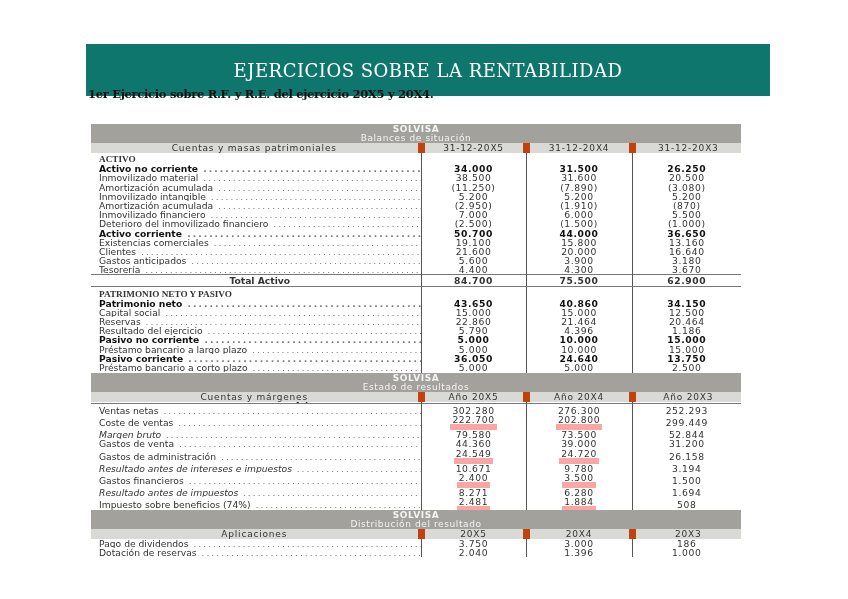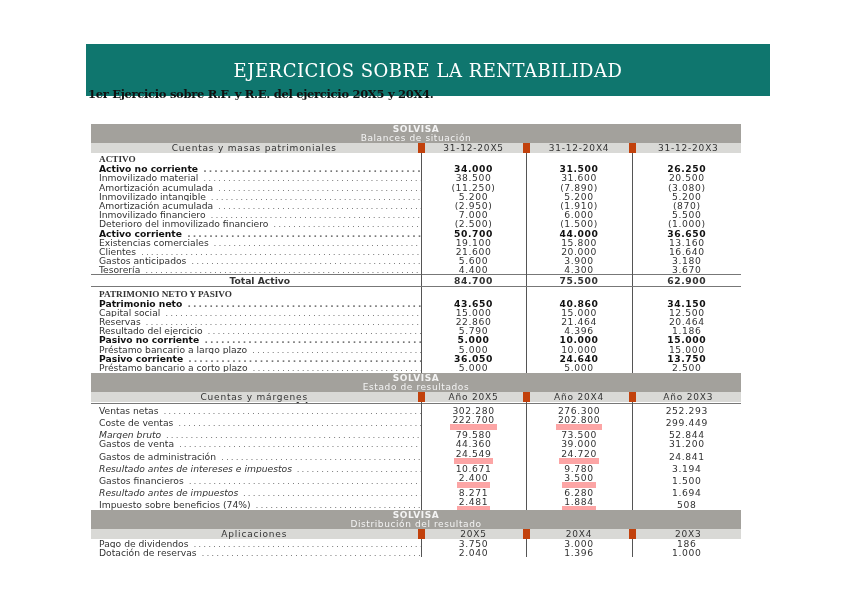--- a/index.html
+++ b/index.html
@@ -294,21 +294,21 @@
       <tr>
         <td class="lbl"><span>Gastos de venta</span><span class="dots"> ............................................................</span></td>
         <td class="num"><span>44.360</span></td>
         <td class="num"><span>39.000</span></td>
         <td class="num"><span>31.200</span></td>
       </tr>
       <tr>
         <td class="lbl"><span>Gastos de administración</span><span class="dots"> ............................................................</span></td>
         <td class="num"><span class="ul">24.549</span></td>
         <td class="num"><span class="ul">24.720</span></td>
-        <td class="num"><span>24.841</span></td>
+        <td class="num"><span>26.158</span></td>
       </tr>
       <tr class=" i">
         <td class="lbl"><span>Resultado antes de intereses e impuestos</span><span class="dots"> ............................................................</span></td>
         <td class="num"><span>10.671</span></td>
         <td class="num"><span>9.780</span></td>
         <td class="num"><span>3.194</span></td>
       </tr>
       <tr>
         <td class="lbl"><span>Gastos financieros</span><span class="dots"> ............................................................</span></td>
         <td class="num"><span class="ul">2.400</span></td>

